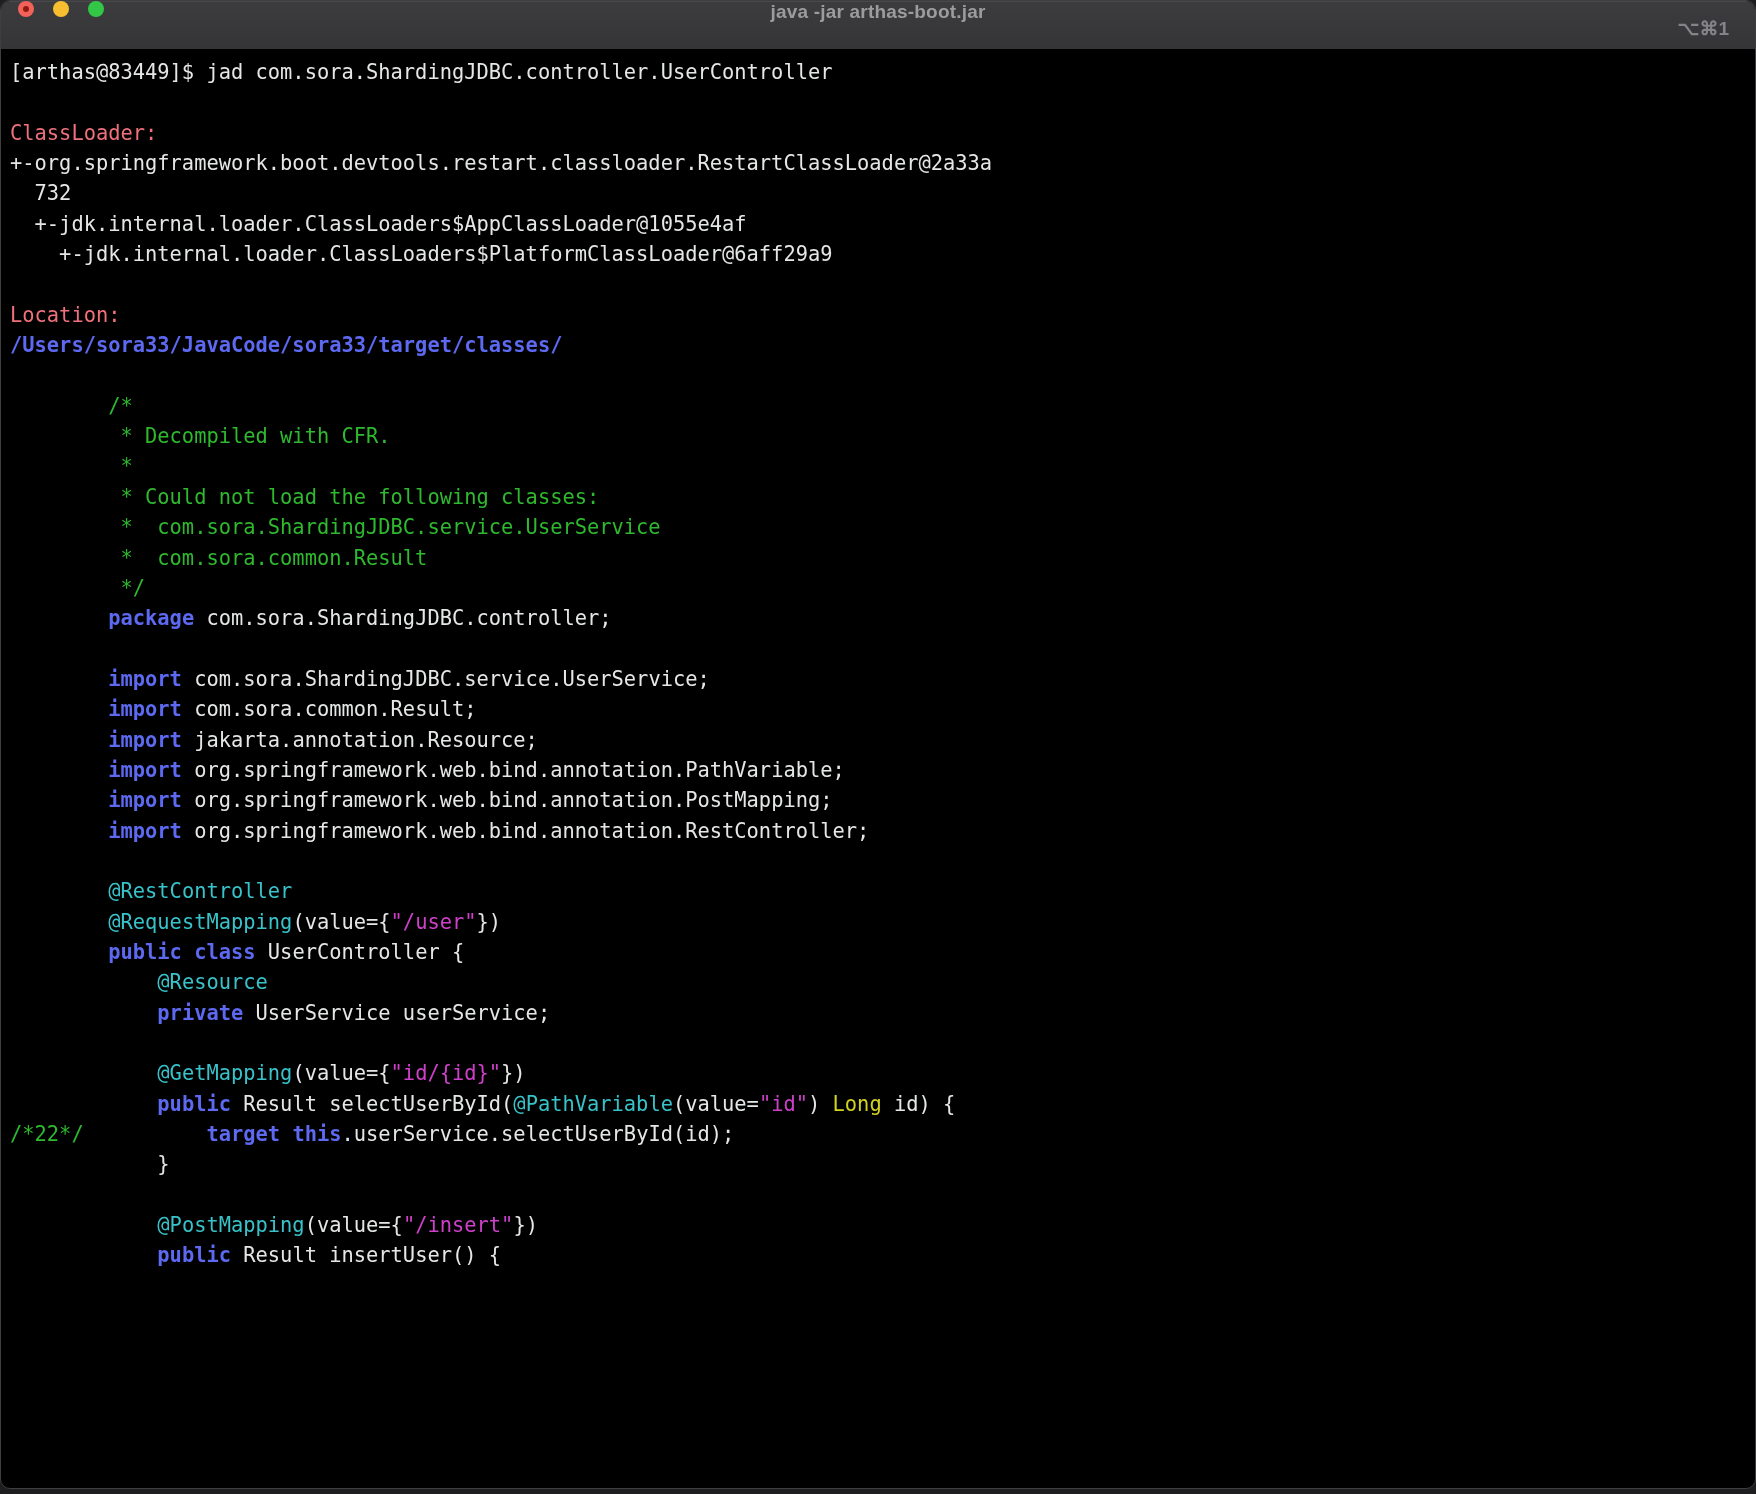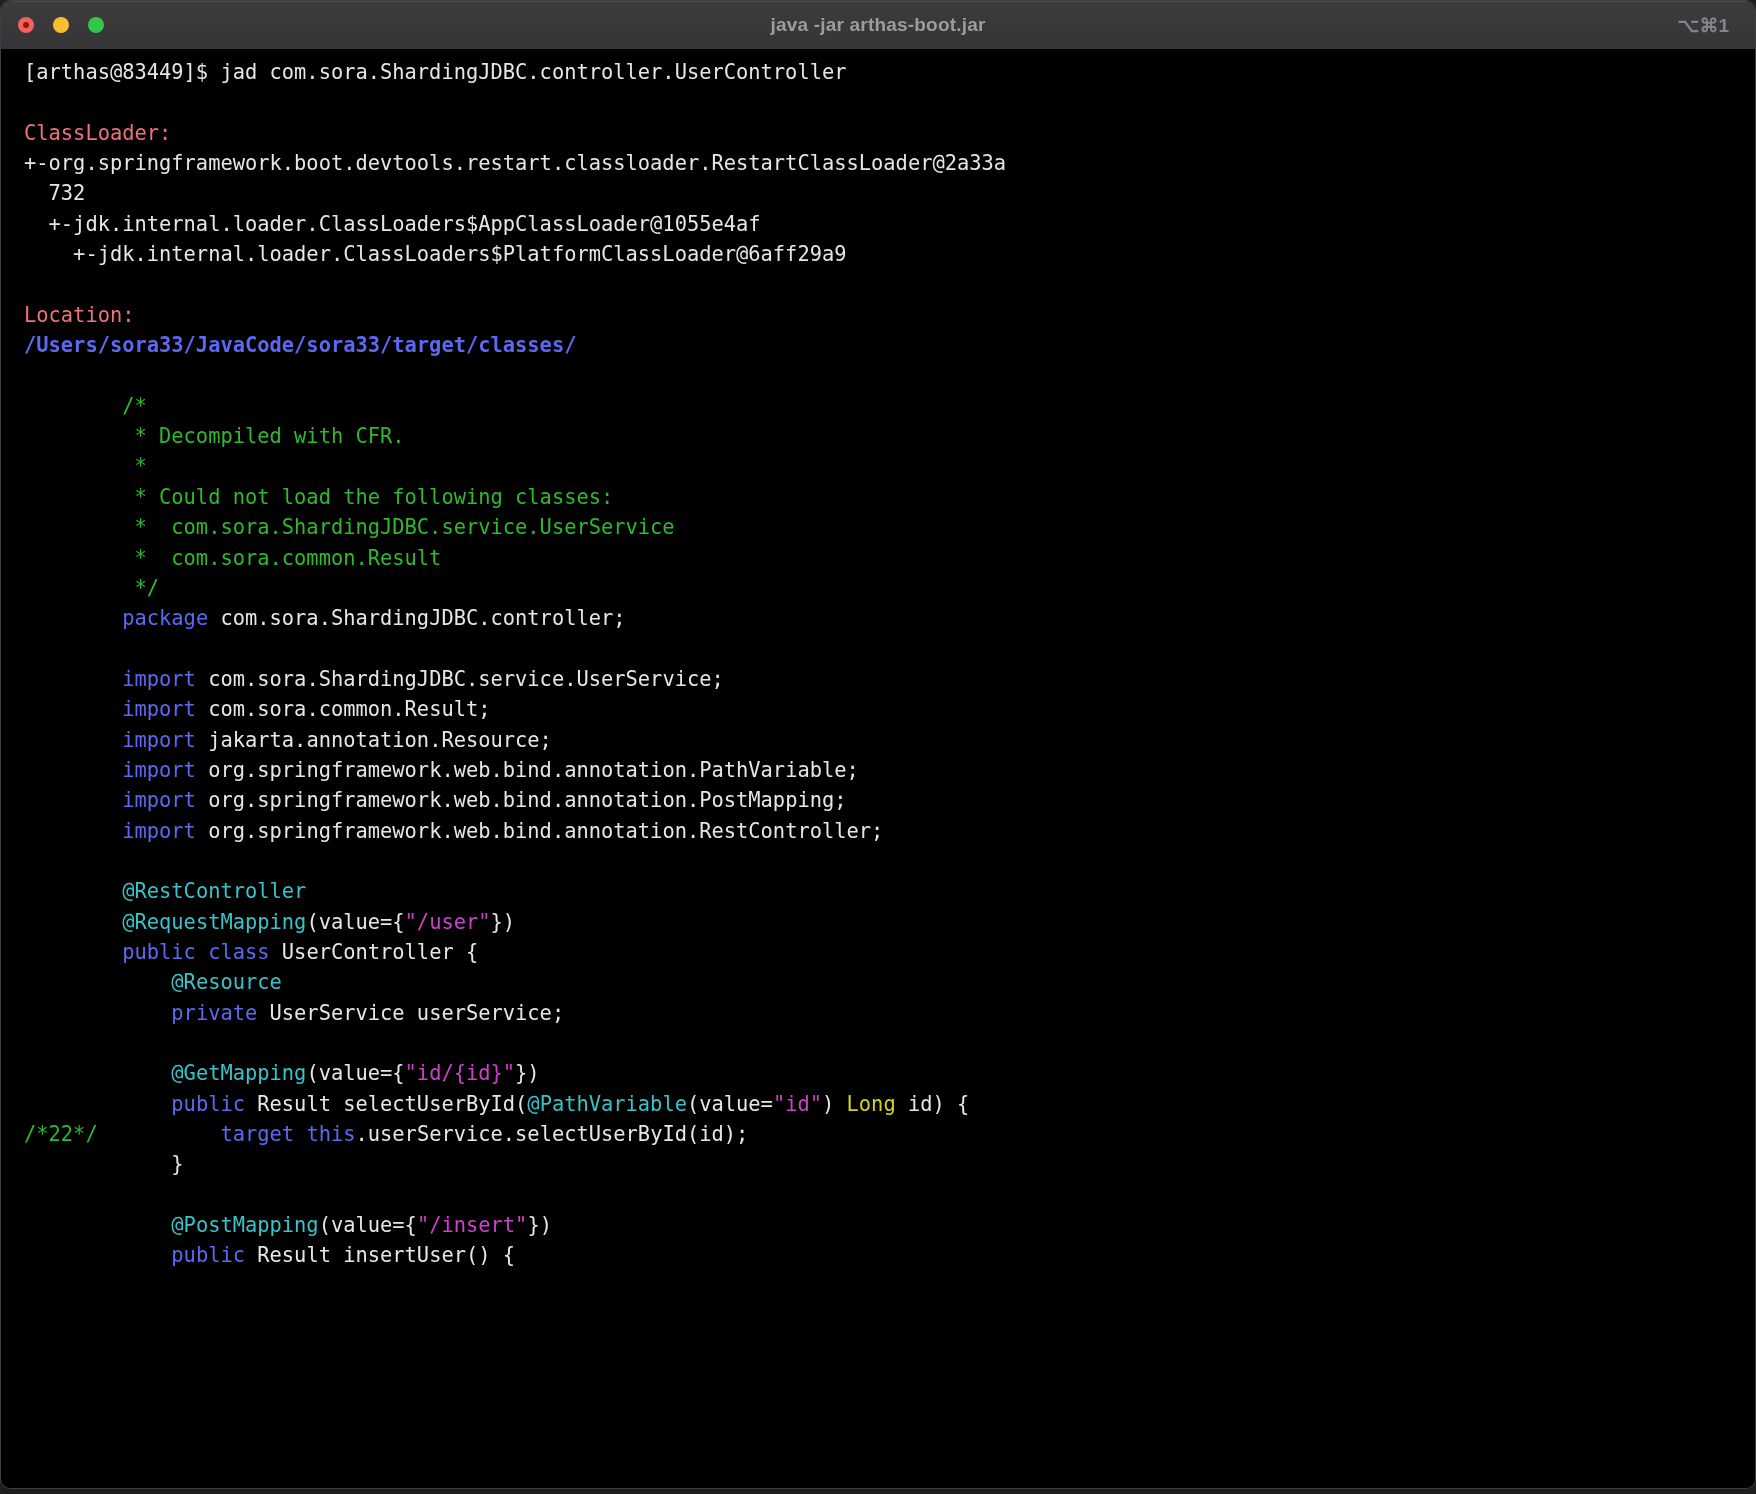--- a/index.html
+++ b/index.html
@@ -17,22 +17,23 @@
     border-radius:10px;
     overflow:hidden;
     background:var(--terminal-bg,#000);
     box-sizing:content-box;
   }
   .titlebar{
     height:48px;
     background:linear-gradient(#3c3c3e,#353537);
     position:relative;
     display:flex;
-    align-items:center;
+    align-items:flex-start;
     box-shadow:inset 0 1px 0 rgba(255,255,255,.07);
+    flex-direction:column;
   }
   .traffic{display:flex;align-items:center;gap:19px;padding-left:17px;z-index:2;}
   .light{width:16px;height:16px;border-radius:50%;position:relative;}
   .light.close{background:var(--light-close,#f2625a);}
   .light.close::after{
     content:"";position:absolute;left:5px;top:5px;width:6px;height:6px;
     border-radius:50%;background:var(--light-close-dot,#8e1b10);
   }
   .light.min{background:var(--light-minimize,#f7bf30);}
   .light.max{background:var(--light-zoom,#33c748);}
@@ -46,26 +47,25 @@
     margin-left:auto;padding-right:26px;z-index:2;
     font-size:19px;font-weight:bold;
     color:var(--shortcut-text,#848488);
   }
   .screen{
     padding:8px 6px 0 9px;
     font-family:"DejaVu Sans Mono","Liberation Mono",monospace;
     font-size:20.4px;
     line-height:30.35px;
     color:var(--default-text,#e5e7e6);
-    margin-left:14px;
   }
   .line{white-space:pre;min-height:30.35px;}
   .s-fg {color:var(--default-text,#e5e7e6);}
   .s-red{color:var(--section-red,#f0717b);}
-  .s-kw {color:var(--keyword-blue,#5c69f0);font-weight:normal;}
+  .s-kw {color:var(--keyword-blue,#5c69f0);font-weight:bold;}
   .s-path{color:var(--keyword-blue,#5c69f0);font-weight:bold;}
   .s-an {color:var(--annotation-cyan,#38c3ca);}
   .s-str{color:var(--string-magenta,#ce40c9);}
   .s-cm {color:var(--comment-green,#2eb92e);}
   .s-num{color:var(--type-yellow,#d2d31f);}
 </style>
 </head>
 <body>
 
 <div class="window">

